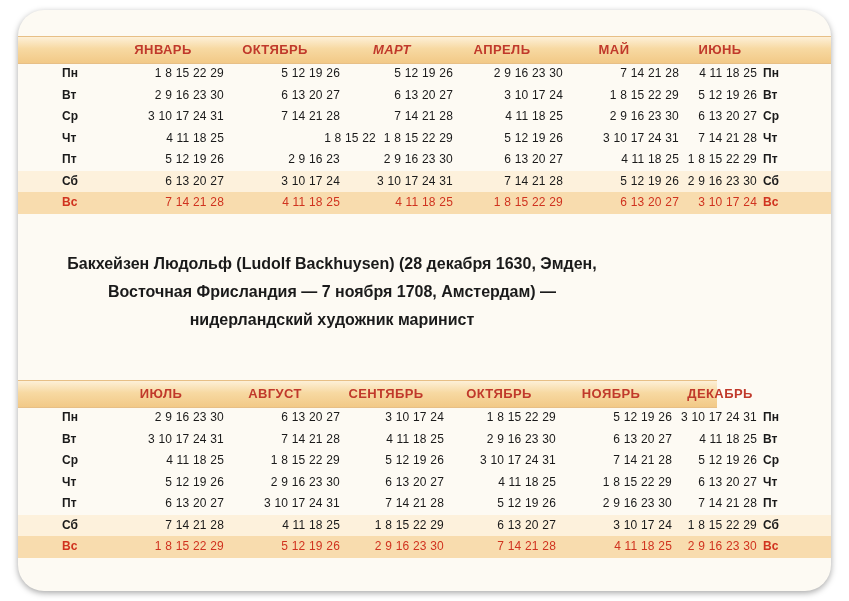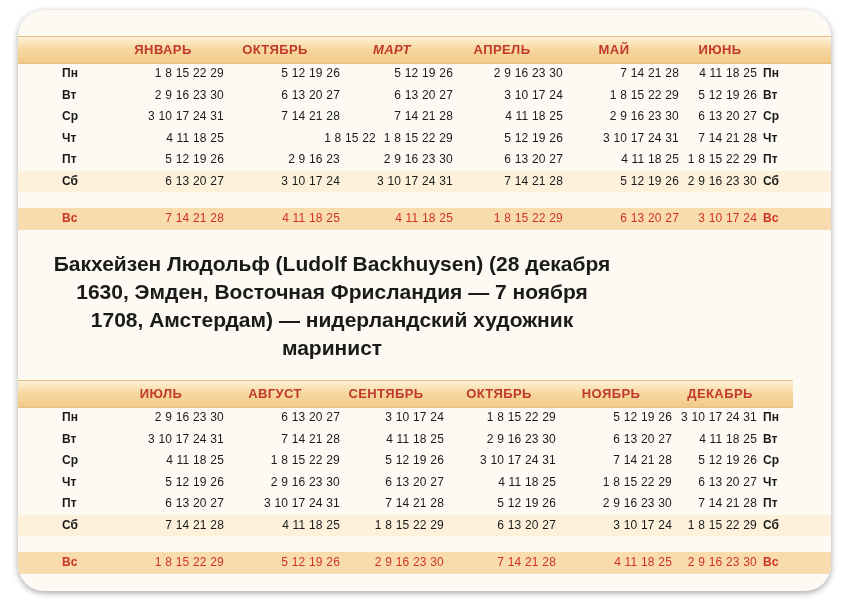--- a/index.html
+++ b/index.html
@@ -20,41 +20,41 @@
   }
   .band .mname{
     position:absolute;top:5px;text-align:center;
     font-size:13px;font-weight:bold;color:#c0392b;letter-spacing:.4px;
   }
 
   
   .grid{position:relative;}
   .rowline{position:relative;height:21.5px;}
   .rowline.sat{background:#fdf1dc;}
-  .rowline.sun{background:#f8dcae;margin-top:16px;}
+  .rowline.sun{background:#f8dcae;}
 
   .daylab{
     position:absolute;font-size:12px;font-weight:bold;color:#1a1a1a;
     top:3px;width:26px;text-align:left;
   }
   .daylab.red{color:#d0331f;}
   .daylab.left{left:44px;}
   .daylab.right{left:745px;}
 
   .nums{
     position:absolute;top:3px;font-size:12px;color:#1a1a1a;
     white-space:nowrap;text-align:right;letter-spacing:.2px;
   }
   .nums.red{color:#d0331f;}
 
   
   .mid{position:absolute;left:0;top:224px;width:813px;height:148px;background:#fdfaf3;}
   .bio{
     position:absolute;left:34px;top:16px;width:560px;
-    font-size:21px;font-weight:bold;line-height:28px;color:#1a1a1a;
+    font-size:16px;font-weight:bold;line-height:28px;color:#1a1a1a;
     text-align:center;
   }
   .year{
     position:absolute;left:600px;top:30px;width:200px;
     font-size:68px;font-weight:bold;color:#9b2d1f;letter-spacing:1px;
     font-family:"Liberation Sans",sans-serif;text-align:center;
   }
 </style>
 </head>
 <body>
@@ -147,21 +147,21 @@
       <div class="nums red" style="left:419px;width:126px;">1  8 15 22 29</div>
       <div class="nums red" style="left:535px;width:126px;">6 13 20 27</div>
       <div class="nums red" style="left:613px;width:126px;">3 10 17 24</div>
     </div>
   </div>
 
   <div class="mid">
     <div class="bio">Бакхейзен Людольф (Ludolf Backhuysen) (28 декабря 1630, Эмден, Восточная Фрисландия — 7 ноября 1708, Амстердам) — нидерландский художник маринист</div>
   </div>
 
-  <div class="band" style="position:absolute;left:0;top:370px;width:775px;">
+  <div class="band" style="position:absolute;left:0;top:370px;width:699px;">
     <div class="mname" style="left:78px;width:130px;">ИЮЛЬ</div>
     <div class="mname" style="left:192px;width:130px;">АВГУСТ</div>
     <div class="mname" style="left:303px;width:130px;">СЕНТЯБРЬ</div>
     <div class="mname" style="left:416px;width:130px;">ОКТЯБРЬ</div>
     <div class="mname" style="left:528px;width:130px;">НОЯБРЬ</div>
     <div class="mname" style="left:637px;width:130px;">ДЕКАБРЬ</div>
   </div>
 
   <div class="grid" style="position:absolute;left:0;top:397px;width:813px;">
 

